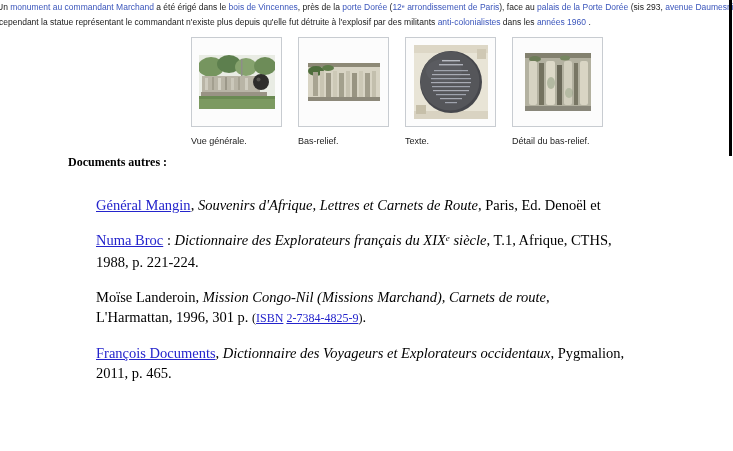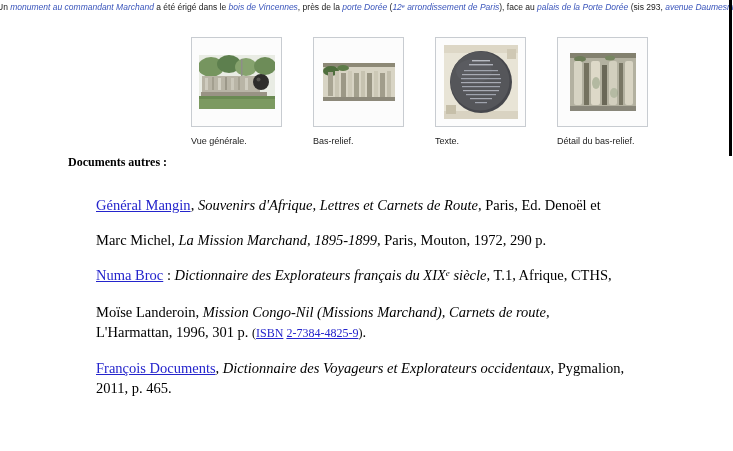--- a/index.html
+++ b/index.html
@@ -4,46 +4,47 @@
 <style>
   * { box-sizing: border-box; margin: 0; padding: 0; }
   html,body { width: 733px; height: 451px; background: #fff; overflow: hidden; }
   body { position: relative; font-family: "Liberation Sans", sans-serif; }
 
   
   .embed { position: absolute; left: 0; top: 0; width: 733px; height: 156px; background: #fff; overflow: hidden; }
   .toptext { position: absolute; white-space: nowrap; font-size: 8.5px; color: var(--text-intro); letter-spacing: 0; }
   .toptext.l1 { top: 2px; left: -3px; }
   .toptext.l2 { top: 17px; left: -1px; }
-  .toptext .seg-a, .toptext .seg-asup { color: var(--link-intro); text-decoration: none; cursor: pointer; font-style: italic; }
+  .toptext .seg-a, .toptext .seg-asup { color: var(--link-intro); text-decoration: none; cursor: pointer; }
   .seg-asup, .seg-isup, .seg-sup { font-size: 0.62em; position: relative; top: -0.45em; }
   .winborder { position: absolute; left: 729px; top: 0; width: 3px; height: 156px; background: var(--border-window); }
 
   
   .gallery { position: absolute; left: 191px; top: 37px; display: flex; }
-  .gitem { width: 100px; margin-right: 22px; }
+  .gitem { width: 100px; margin-right: 7px; }
   .gbox { width: 91px; height: 90px; border: 1px solid var(--gallery-border); background: #fcfcfc;
           display: flex; align-items: center; justify-content: center; cursor: pointer; }
   .gcap { margin-top: 9px; font-size: 9px; color: #222; }
 
   
   .docs { position: absolute; left: 68px; top: 152px; width: 580px; font-family: "Liberation Serif", serif; color: var(--text-doc); }
   .docs h2 { font-size: 12px; font-weight: bold; line-height: 20px; margin: 0 0 23px 0; }
   .entry { margin: 11px 0 15px 28px; font-size: 14.5px; line-height: 20px; }
   .entry .seg-a, .entry .seg-sma { color: var(--link-doc); text-decoration: underline; cursor: pointer; }
   .seg-i { font-style: italic; }
   .seg-isup { font-style: italic; }
   .entry .seg-sm, .entry .seg-sma { font-size: 12px; }
 </style>
 </head>
 <body>
 
 <div class="embed">
 
   <div class="toptext l1"><span class="seg-p">Un </span><a class="seg-a">monument au commandant Marchand</a><span class="seg-p"> a été érigé dans le </span><a class="seg-a">bois de Vincennes</a><span class="seg-p">, près de la </span><a class="seg-a">porte Dorée</a><span class="seg-p"> (</span><a class="seg-a">12</a><a class="seg-asup">e</a><a class="seg-a"> arrondissement de Paris</a><span class="seg-p">), face au </span><a class="seg-a">palais de la Porte Dorée</a><span class="seg-p"> (sis 293, </span><a class="seg-a">avenue Daumesnil</a></div>
+  <div class="toptext l2"><span class="seg-p">cependant la statue représentant le commandant n'existe plus depuis qu'elle fut détruite à l'explosif par des militants </span><a class="seg-a">anti-colonialistes</a><span class="seg-p"> dans les </span><a class="seg-a">années 1960</a><span class="seg-p"> .</span></div>
 
   <div class="gallery">
 
     <div class="gitem">
       <div class="gbox">
         <svg width="76" height="54" viewBox="0 0 76 54">
           <rect width="76" height="54" fill="#e9ece4"></rect>
           <ellipse cx="12" cy="12" rx="13" ry="10" fill="#76955f"></ellipse>
           <ellipse cx="30" cy="9" rx="12" ry="9" fill="#5d7f4e"></ellipse>
           <ellipse cx="47" cy="12" rx="11" ry="9" fill="#86a36e"></ellipse>
@@ -140,17 +141,16 @@
     </div>
 
   </div>
 
   <div class="winborder"></div>
 </div>
 
 <div class="docs">
   <h2>Documents autres :</h2>
   <p class="entry"><a class="seg-a">Général Mangin</a><span class="seg-p">, </span><span class="seg-i">Souvenirs d'Afrique, Lettres et Carnets de Route</span><span class="seg-p">, Paris, Ed. Denoël et</span><br></p>
-  <p class="entry"><span class="seg-p">Marc Michel, </span><span class="seg-i">La Mission Marchand, 1895-1899</span><span class="seg-p">, Paris, Mouton, 1972, 290 p.</span></p>
-  <p class="entry"><a class="seg-a">Numa Broc</a><span class="seg-p"> : </span><span class="seg-i">Dictionnaire des Explorateurs français du XIX</span><span class="seg-isup">e</span><span class="seg-i"> siècle</span><span class="seg-p">, T.1, Afrique, CTHS,</span><br></p>
+  <p class="entry"><a class="seg-a">Numa Broc</a><span class="seg-p"> : </span><span class="seg-i">Dictionnaire des Explorateurs français du XIX</span><span class="seg-isup">e</span><span class="seg-i"> siècle</span><span class="seg-p">, T.1, Afrique, CTHS,</span><br><span class="seg-p">1988, p. 221-224.</span></p>
   <p class="entry"><span class="seg-p">Moïse Landeroin, </span><span class="seg-i">Mission Congo-Nil (Missions Marchand), Carnets de route</span><span class="seg-p">,</span><br><span class="seg-p">L'Harmattan, 1996, 301 p. </span><span class="seg-sm">(</span><a class="seg-sma">ISBN</a><span class="seg-sm"> </span><a class="seg-sma">2-7384-4825-9</a><span class="seg-sm">)</span><span class="seg-p">.</span></p>
   <p class="entry"><a class="seg-a">François Documents</a><span class="seg-p">, </span><span class="seg-i">Dictionnaire des Voyageurs et Explorateurs occidentaux</span><span class="seg-p">, Pygmalion,</span><br><span class="seg-p">2011, p. 465.</span></p>
 </div>
 
 </body></html>

